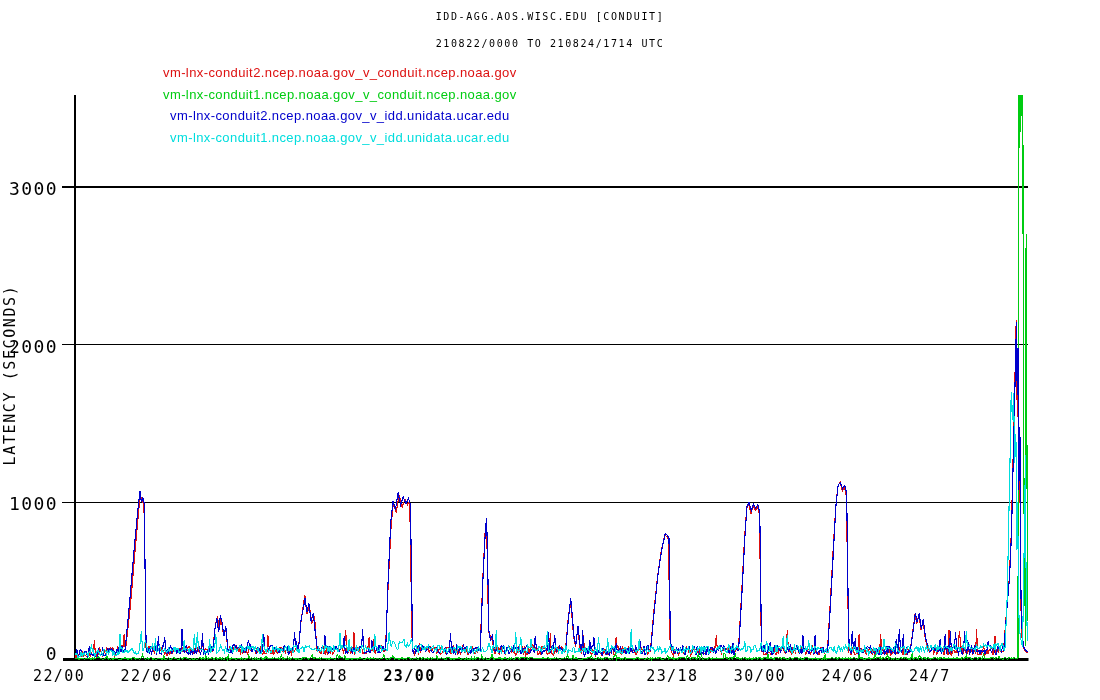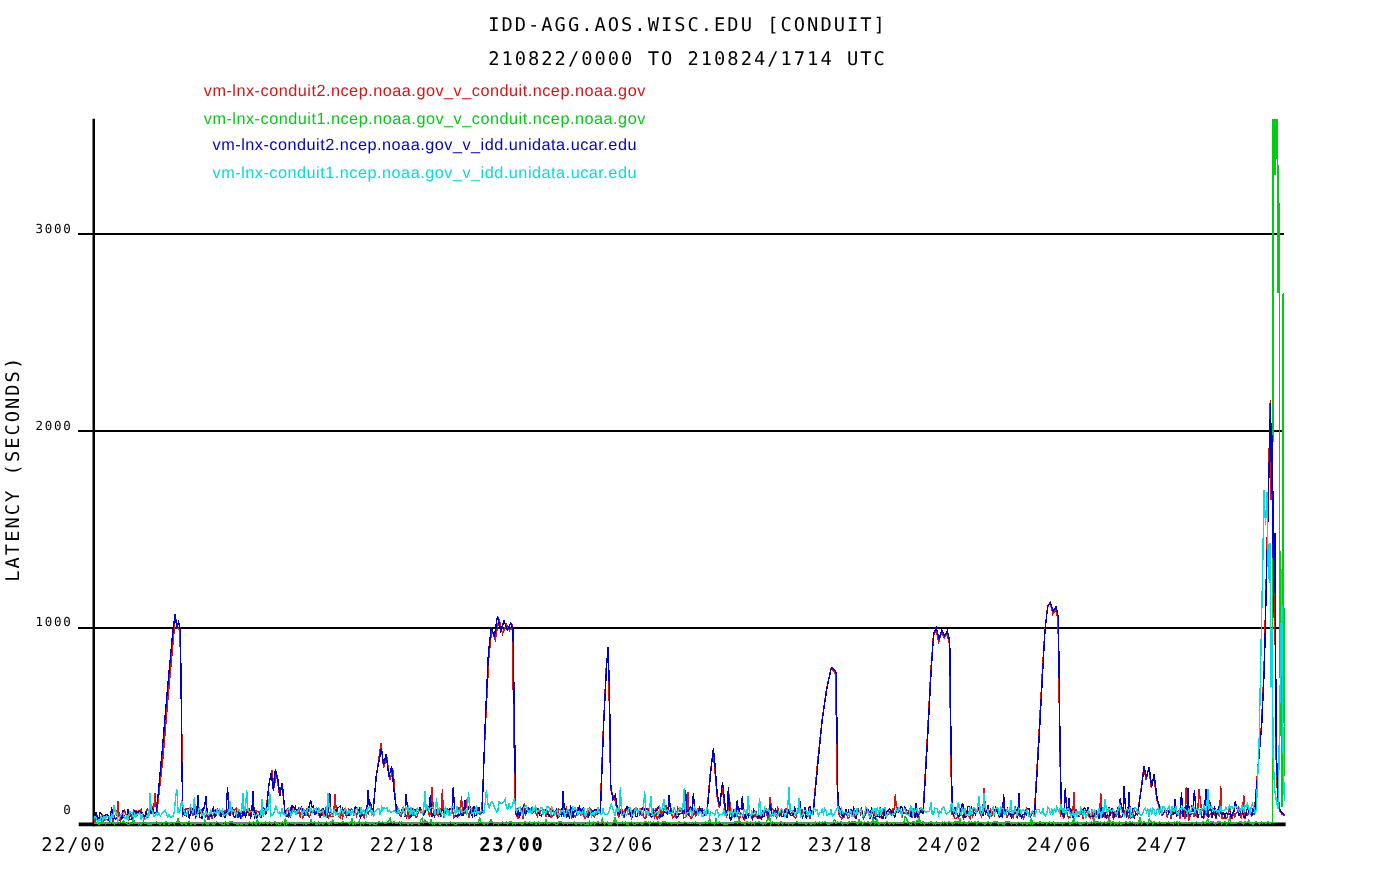--- a/index.html
+++ b/index.html
@@ -1,29 +1,29 @@
 <!DOCTYPE html>
 <html><head>
 <meta charset="utf-8">
 <style>
   html,body{margin:0;padding:0;background:#ffffff;}
   .stage{position:relative;width:1100px;height:700px;background:#ffffff;overflow:hidden;
          font-family:"DejaVu Sans Mono",monospace;color:#000;}
   .title-line{position:absolute;left:0;width:1100px;text-align:center;
-              font-size:15px;letter-spacing:1.6px;white-space:pre;}
+              font-size:10px;letter-spacing:1.6px;white-space:pre;}
   #chart-title{top:11px;}
   #chart-subtitle{top:38px;}
   #legend{position:absolute;left:163px;top:62px;
           font-family:"Liberation Sans","DejaVu Sans",sans-serif;
           font-size:13px;letter-spacing:0.4px;line-height:21.5px;white-space:pre;text-align:center;}
   #y-axis-title{position:absolute;left:-122px;top:367px;width:262px;height:16px;
                 text-align:center;font-size:15px;letter-spacing:1.6px;
                 transform:rotate(-90deg);}
   .y-tick{position:absolute;left:4px;width:54px;text-align:right;
-          font-size:10px;letter-spacing:1.4px;}
+          font-size:18px;letter-spacing:1.4px;}
   .x-tick{position:absolute;width:84px;text-align:left;top:667px;
           font-size:15px;letter-spacing:1.4px;}
   svg{position:absolute;left:0;top:0;}
 </style>
 </head>
 <body>
 
 <div class="stage">
   <div id="chart-title" class="title-line">IDD-AGG.AOS.WISC.EDU [CONDUIT]</div>
   <div id="chart-subtitle" class="title-line">210822/0000 TO 210824/1714 UTC</div>
@@ -59,17 +59,17 @@
     </div>
   <div id="xticks">
       <div class="x-tick" style="left: 33px;">22/00</div>
       <div class="x-tick" style="left: 120.609px;">22/06</div>
       <div class="x-tick" style="left: 208.217px;">22/12</div>
       <div class="x-tick" style="left: 295.826px;">22/18</div>
       <div class="x-tick" style="left: 383.435px; font-weight: bold;">23/00</div>
       <div class="x-tick" style="left: 471.043px;">32/06</div>
       <div class="x-tick" style="left: 558.652px;">23/12</div>
       <div class="x-tick" style="left: 646.26px;">23/18</div>
-      <div class="x-tick" style="left: 733.869px;">24/02</div>
+      <div class="x-tick" style="left: 733.869px;">30/00</div>
       <div class="x-tick" style="left: 821.478px;">24/06</div>
       <div class="x-tick" style="left: 909.086px;">24/7</div>
     </div>
 </div>
 
 </body></html>

